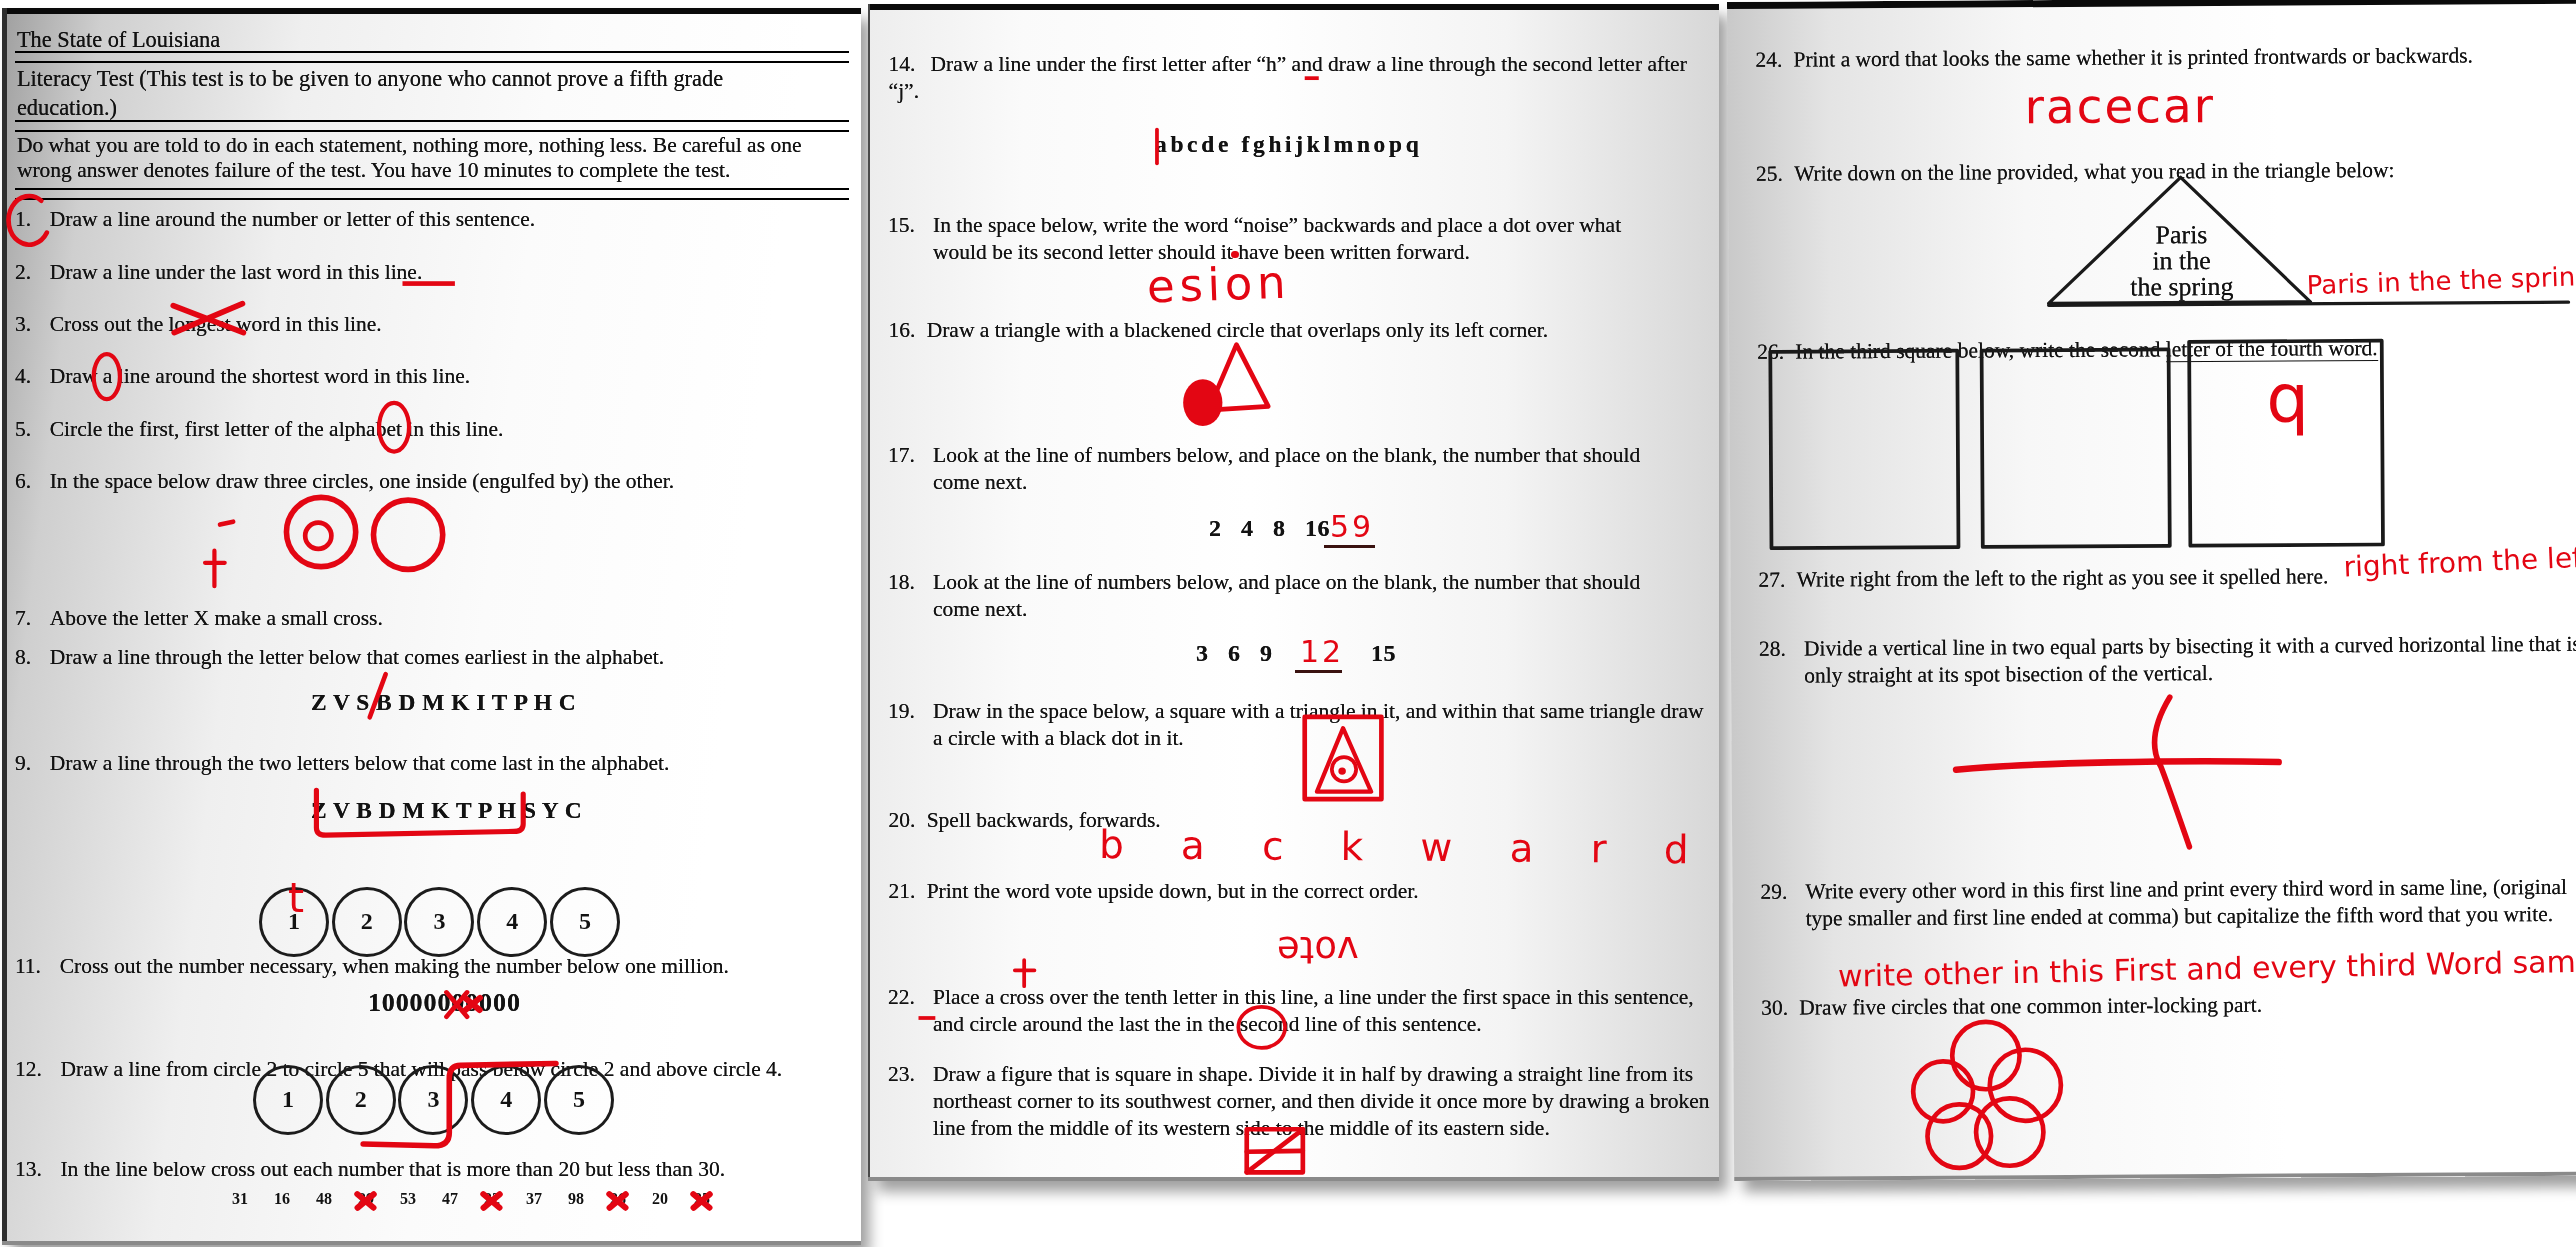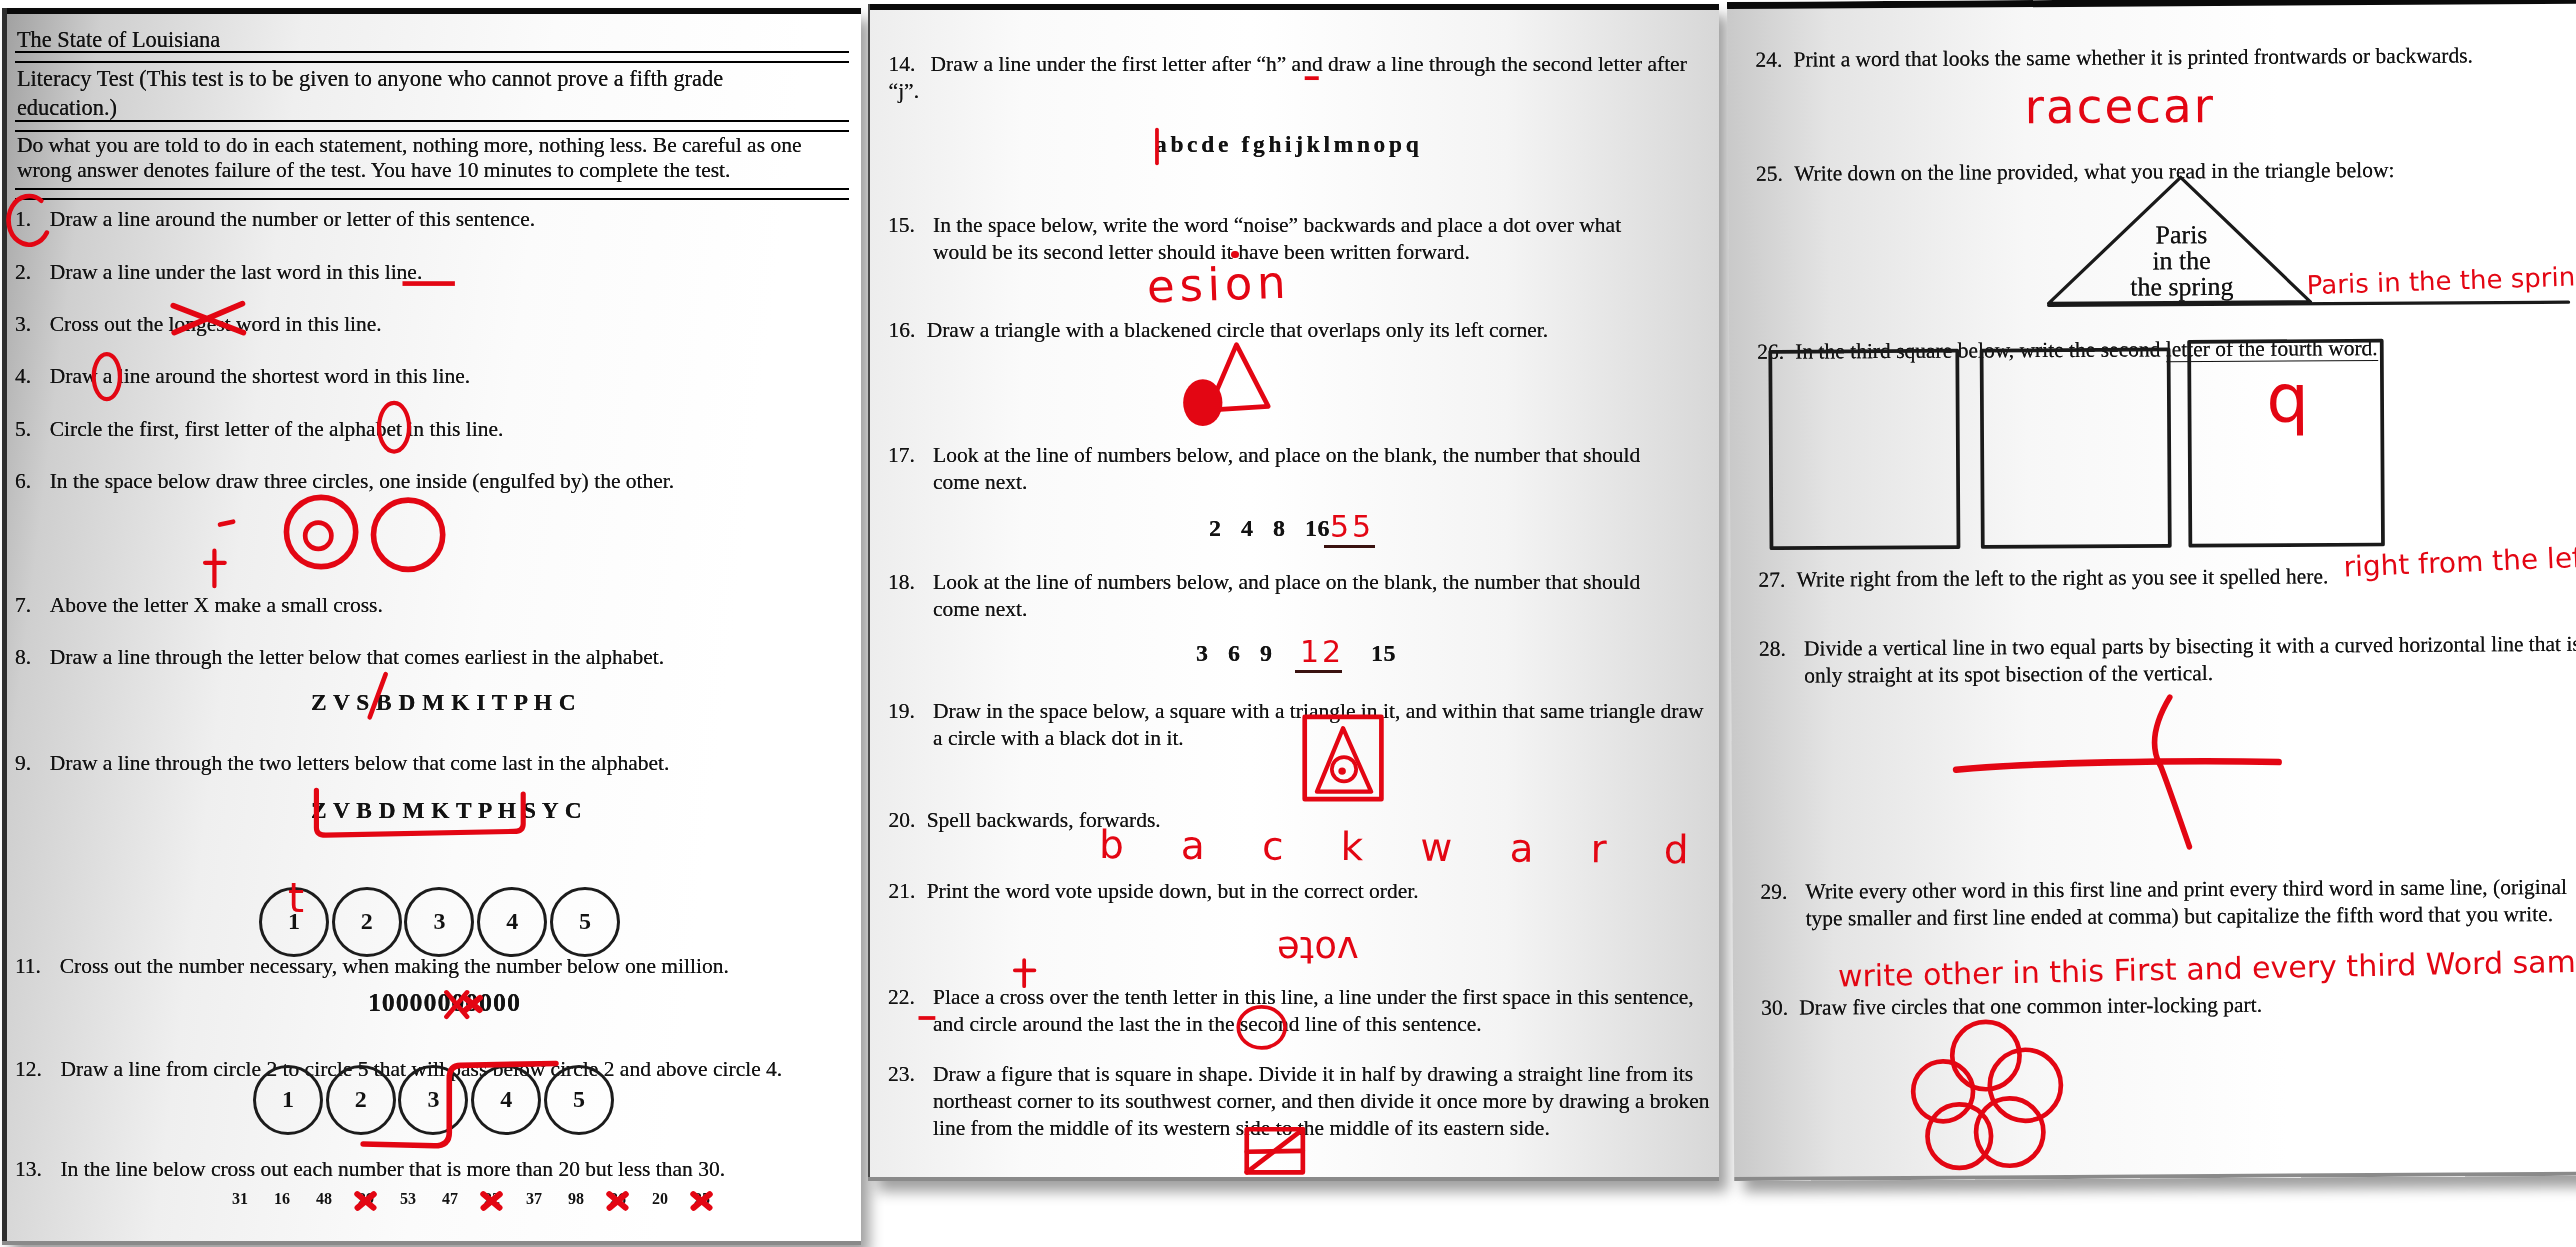--- a/index.html
+++ b/index.html
@@ -52,21 +52,21 @@
     <div class="rule" style="left:13px;top:112px;width:834px;"></div>
     <div class="hdr" style="left:15px;top:125px;width:818px;font-size:21.5px;line-height:25px;">Do what you are told to do in each statement, nothing more, nothing less. Be careful as one wrong answer denotes failure of the test. You have 10 minutes to complete the test.</div>
     <div class="rule" style="left:13px;top:180px;width:834px;"></div>
 
     <div class="q" style="left:13px;top:198px;"><span class="qn">1.</span><span>Draw a line around the number or letter of this sentence.</span></div>
     <div class="q" style="left:13px;top:251px;"><span class="qn">2.</span><span>Draw a line under the last word in this line.</span></div>
     <div class="q" style="left:13px;top:303px;"><span class="qn">3.</span><span>Cross out the longest word in this line.</span></div>
     <div class="q" style="left:13px;top:355px;"><span class="qn">4.</span><span>Draw a line around the shortest word in this line.</span></div>
     <div class="q" style="left:13px;top:408px;"><span class="qn">5.</span><span>Circle the first, first letter of the alphabet in this line.</span></div>
     <div class="q" style="left:13px;top:460px;"><span class="qn">6.</span><span>In the space below draw three circles, one inside (engulfed by) the other.</span></div>
-    <div class="q" style="left:13px;top:584px;"><span class="qn">7.</span><span>Above the letter X make a small cross.</span></div>
+    <div class="q" style="left:13px;top:597px;"><span class="qn">7.</span><span>Above the letter X make a small cross.</span></div>
     <div class="q" style="left:13px;top:636px;"><span class="qn">8.</span><span>Draw a line through the letter below that comes earliest in the alphabet.</span></div>
     <div class="stim" style="left:309px;top:681px;font-size:23.4px;">Z V S B D M K I T P H C</div>
     <div class="q" style="left:13px;top:742px;"><span class="qn">9.</span><span>Draw a line through the two letters below that come last in the alphabet.</span></div>
     <div class="stim" style="left:309px;top:789px;font-size:23.4px;">Z V B D M K T P H S Y C</div>
 
     <div class="crow" style="left:257px;top:879px;">
       <div class="crl">
           <span>1</span>
         </div>
       <div class="crl">
@@ -151,21 +151,21 @@
     <div class="stim" style="left:287px;top:127px;font-size:23.4px;letter-spacing:3.7px;">abcde fghijklmnopq</div>
 
     <div class="q hang" style="left:65px;top:208px;width:711px;"><span class="qn">15.</span><span>In the space below, write the word “noise” backwards and place a dot over what would be its second letter should it have been written forward.</span></div>
     <span class="hw" style="left:279px;top:254px;font-size:45px;letter-spacing:4.7px;transform:rotate(-2deg);">esion</span>
     <div class="dot" style="left:363px;top:247px;width:7.5px;height:7.5px;"></div>
 
     <div class="q" style="left:20.6px;top:313px;"><span class="qn" style="margin-right:11.2px;">16.</span><span>Draw a triangle with a blackened circle that overlaps only its left corner.</span></div>
 
     <div class="q hang" style="left:65px;top:438px;width:739px;"><span class="qn">17.</span><span>Look at the line of numbers below, and place on the blank, the number that should come next.</span></div>
     <div class="stim" style="left:341px;top:511px;font-size:24px;word-spacing:13px;">2 4 8 16</div>
-    <span class="hw" style="left:462px;top:505px;font-size:30px;letter-spacing:2.8px;">55</span>
+    <span class="hw" style="left:462px;top:505px;font-size:30px;letter-spacing:2.8px;">59</span>
     <div class="blank" style="left:456px;top:541px;width:51px;"></div>
 
     <div class="q hang" style="left:65px;top:565px;width:739px;"><span class="qn">18.</span><span>Look at the line of numbers below, and place on the blank, the number that should come next.</span></div>
     <div class="stim" style="left:328px;top:636px;font-size:24px;word-spacing:13px;">3 6 9</div>
     <span class="hw" style="left:432px;top:630px;font-size:30px;letter-spacing:2.8px;">12</span>
     <div class="blank" style="left:427px;top:666px;width:47px;"></div>
     <div class="stim" style="left:503px;top:636px;font-size:24px;">15</div>
 
     <div class="q hang" style="left:65px;top:694px;width:776px;"><span class="qn">19.</span><span>Draw in the space below, a square with a triangle in it, and within that same triangle draw a circle with a black dot in it.</span></div>
 

